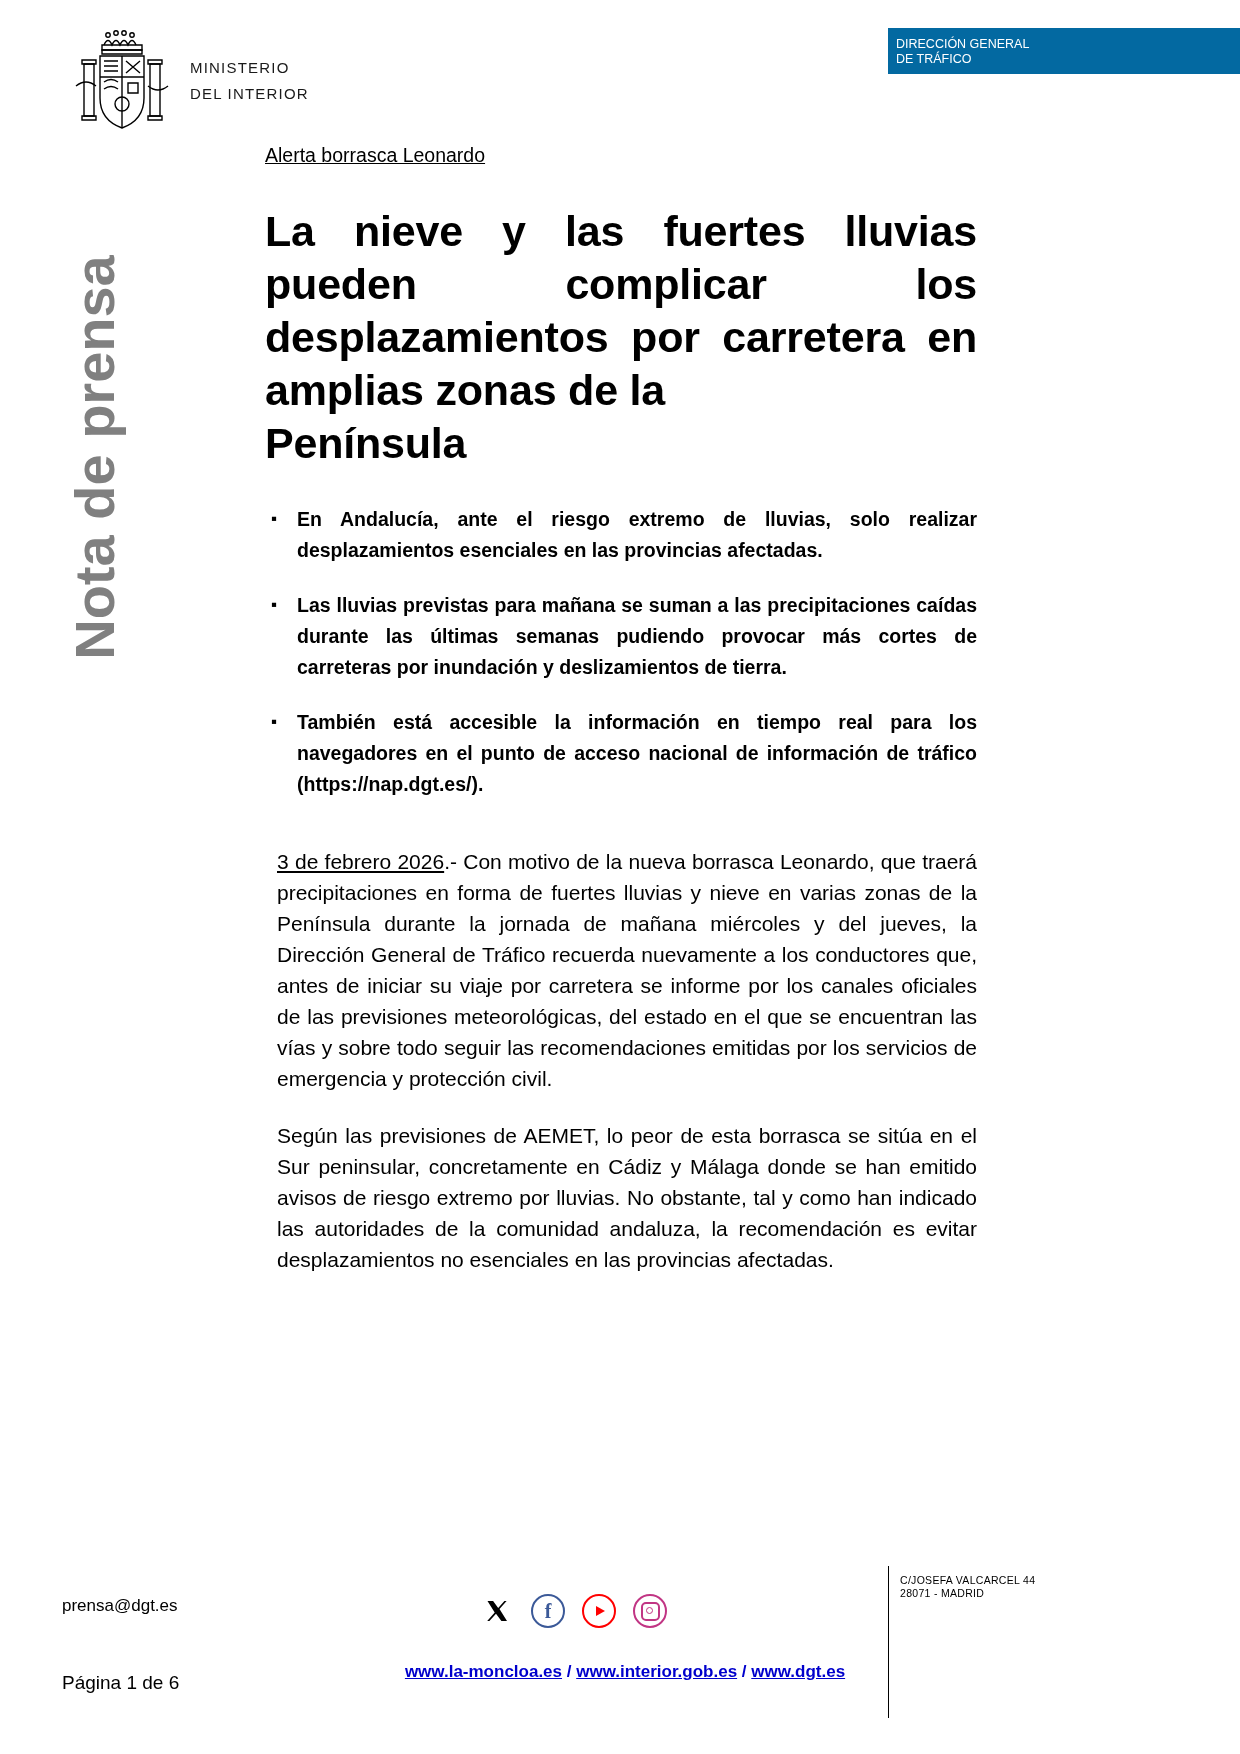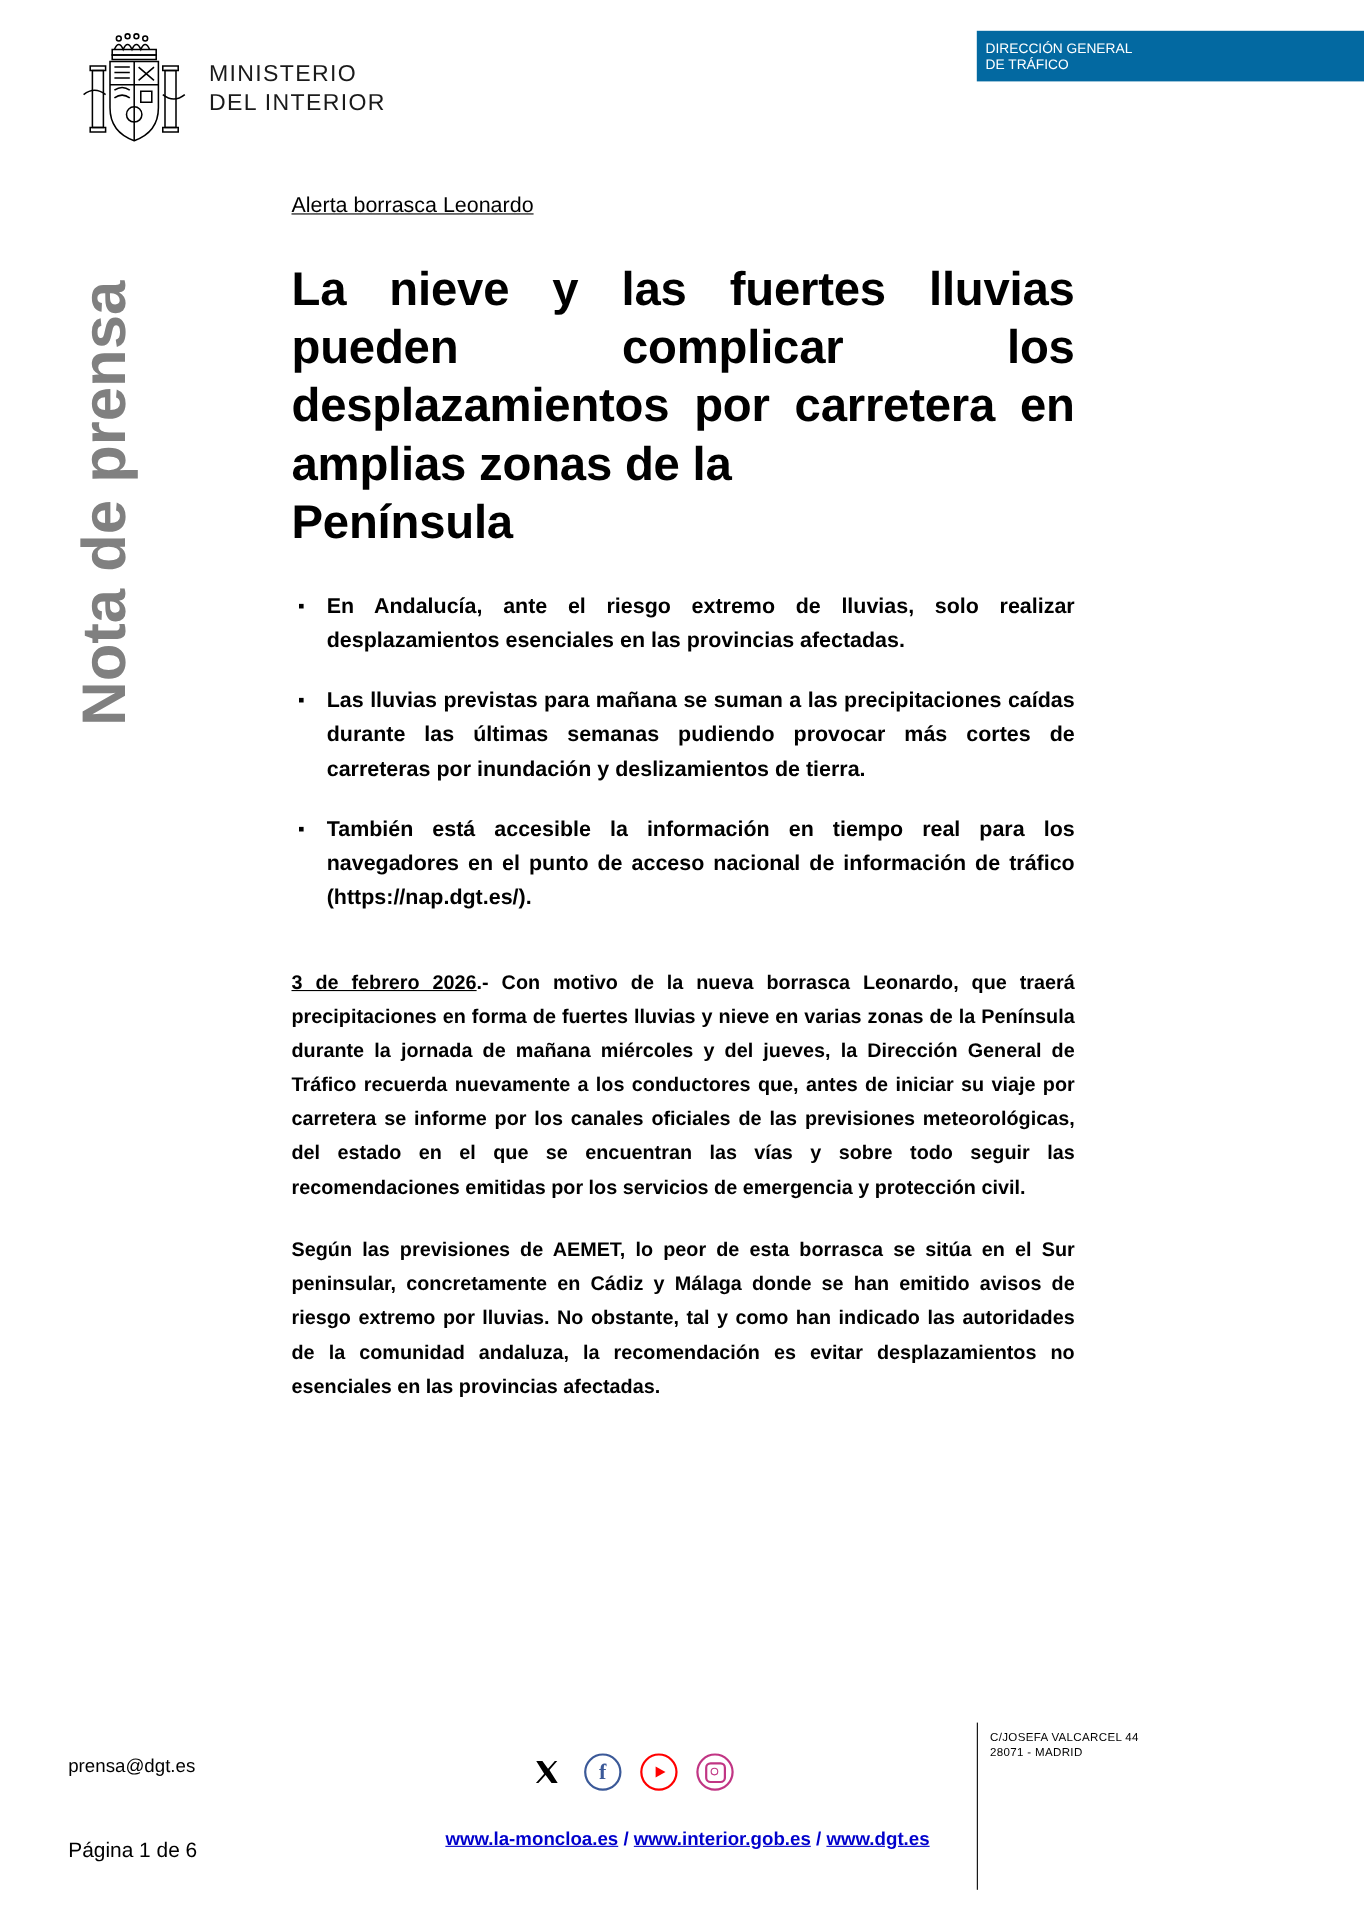--- a/index.html
+++ b/index.html
@@ -26,21 +26,21 @@
     position: absolute;
     left: 62px;
     top: 26px;
     width: 120px;
     height: 112px;
   }
   .ministry {
     position: absolute;
     left: 190px;
     top: 55px;
-    font-size: 21px;
+    font-size: 15px;
     letter-spacing: 1.2px;
     line-height: 26px;
     color: #1a1a1a;
   }
   .dgt-box {
     position: absolute;
     right: 0;
     top: 28px;
     width: 352px;
     height: 46px;
@@ -67,21 +67,21 @@
     font-weight: bold;
     color: #808080;
     letter-spacing: 0px;
     white-space: nowrap;
   }
 
   
   .content {
     position: absolute;
     left: 265px;
-    top: 176px;
+    top: 144px;
     width: 712px;
   }
   .kicker {
     font-size: 19.5px;
     text-decoration: underline;
     margin: 0 0 38px 0;
     color: #000;
   }
   h1.headline {
     font-size: 43px;
@@ -116,26 +116,25 @@
     position: absolute;
     left: 6px;
     top: -1px;
     font-size: 17px;
   }
 
   .body-block {
     margin-top: 46px;
   }
   .body-par {
-    font-size: 18px;
+    font-size: 21px;
     line-height: 31px;
     text-align: justify;
     text-justify: inter-word;
-    margin: 0 0 26px 0;
-    font-weight: bold;
+    margin: 0 0 26px 12px;
   }
   .dateline {
     text-decoration: underline;
   }
 
   
   .footer {
     position: absolute;
     left: 0; right: 0;
     bottom: 0;

